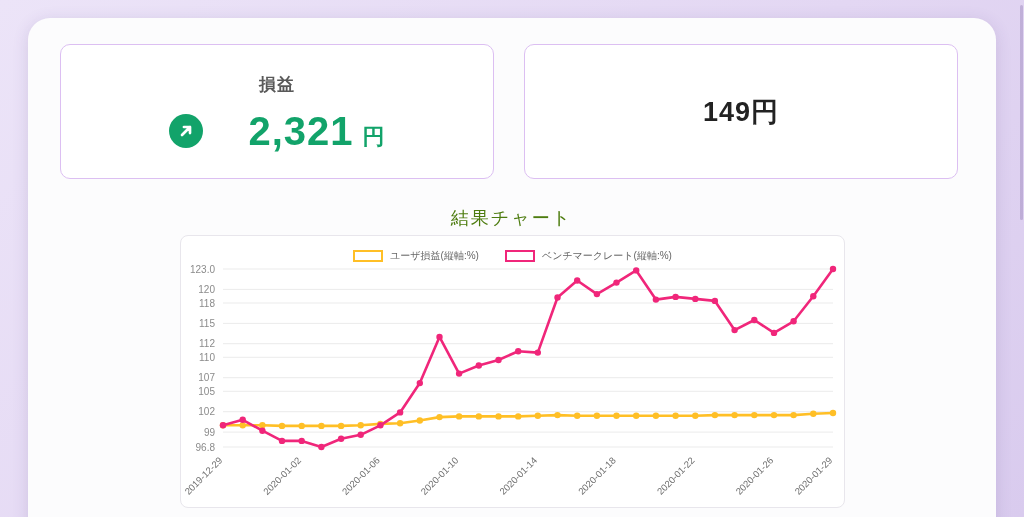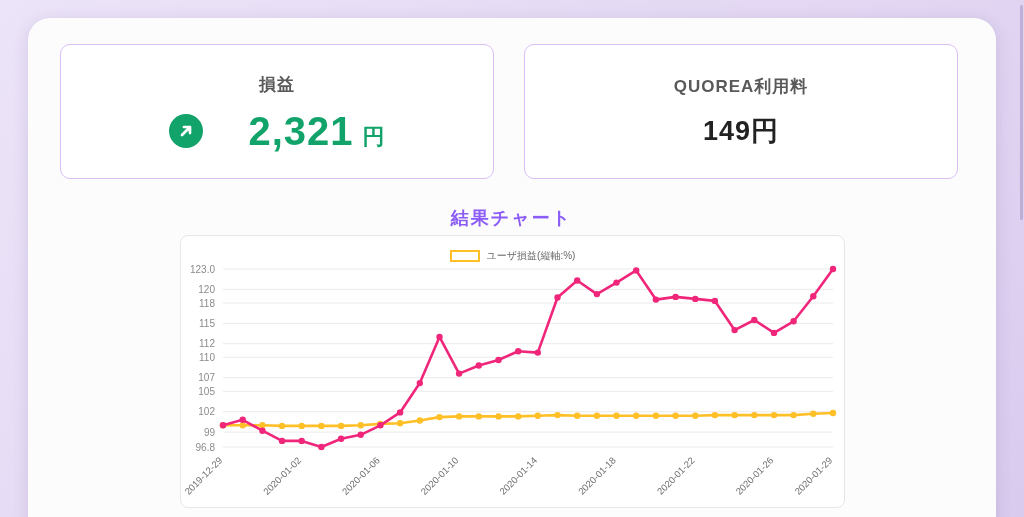--- a/index.html
+++ b/index.html
@@ -24,21 +24,21 @@
   .profit-value{display:flex;align-items:center;gap:9px;color:var(--green,#12a36a);font-weight:bold;}
   .trend-icon{
     width:34px;height:34px;border-radius:50%;background:var(--green,#12a36a);
     display:flex;align-items:center;justify-content:center;flex:0 0 auto;
   }
   .profit-number{font-size:40px;letter-spacing:1px;line-height:1;margin-left:36px;}
   .profit-unit{font-size:22px;line-height:1;padding-top:12px;}
   .fee-value{font-size:27px;font-weight:bold;color:#222;letter-spacing:1px;}
   .section-title{
     position:absolute;left:152px;top:188px;width:663px;text-align:center;
-    font-size:18px;font-weight:bold;color:#8b5cf6;letter-spacing:2px;
+    font-size:18px;font-weight:normal;color:#4d7c0f;letter-spacing:2px;
   }
   .chart-card{
     position:absolute;left:152px;top:217px;width:663px;height:271px;
     background:#fff;border:1px solid #e8e6ec;border-radius:8px;
   }
   .chart-svg{position:absolute;left:0;top:0;width:663px;height:271px;}
   .legend{
     position:absolute;top:13px;left:0;right:0;
     display:flex;justify-content:center;gap:26px;
   }
@@ -65,21 +65,20 @@
           <svg width="20" height="20" viewBox="0 0 24 24">
             <path d="M7.2 16.8 L16.8 7.2 M9.5 7.2 H16.8 V14.5" stroke="#ffffff" stroke-width="3.2" fill="none" stroke-linecap="round" stroke-linejoin="round"></path>
           </svg>
         </span>
         <span class="profit-number">2,321</span>
         <span class="profit-unit">円</span>
       </div>
     </div>
 
     <div class="card">
-      <div class="card-title">QUOREA利用料</div>
       <div class="fee-value"><span>149</span><span>円</span></div>
     </div>
 
   </div>
 
   <div class="section-title">結果チャート</div>
 
   <div class="chart-card">
     <svg class="chart-svg" viewBox="0 0 663 271">
         <line x1="42" y1="33.0" x2="652" y2="33.0" stroke="#ebebeb" stroke-width="1"></line>
@@ -178,18 +177,22 @@
         <circle cx="593.0" cy="96.9" r="3.2" fill="#f0267a"></circle>
         <circle cx="612.6" cy="85.3" r="3.2" fill="#f0267a"></circle>
         <circle cx="632.3" cy="60.2" r="3.2" fill="#f0267a"></circle>
         <circle cx="652.0" cy="33.0" r="3.2" fill="#f0267a"></circle>
       </svg>
     <div class="legend">
       <div class="legend-item">
         <span class="legend-swatch" style="border-color: rgb(255, 191, 38);"></span>
         <span>ユーザ損益(縦軸:%)</span>
       </div>
+      <div class="legend-item">
+        <span class="legend-swatch" style="border-color: rgb(240, 38, 122);"></span>
+        <span>ベンチマークレート(縦軸:%)</span>
+      </div>
     </div>
   </div>
 
 </div>
 
 <div class="scrollbar-thumb"></div>
 
 </body></html>

